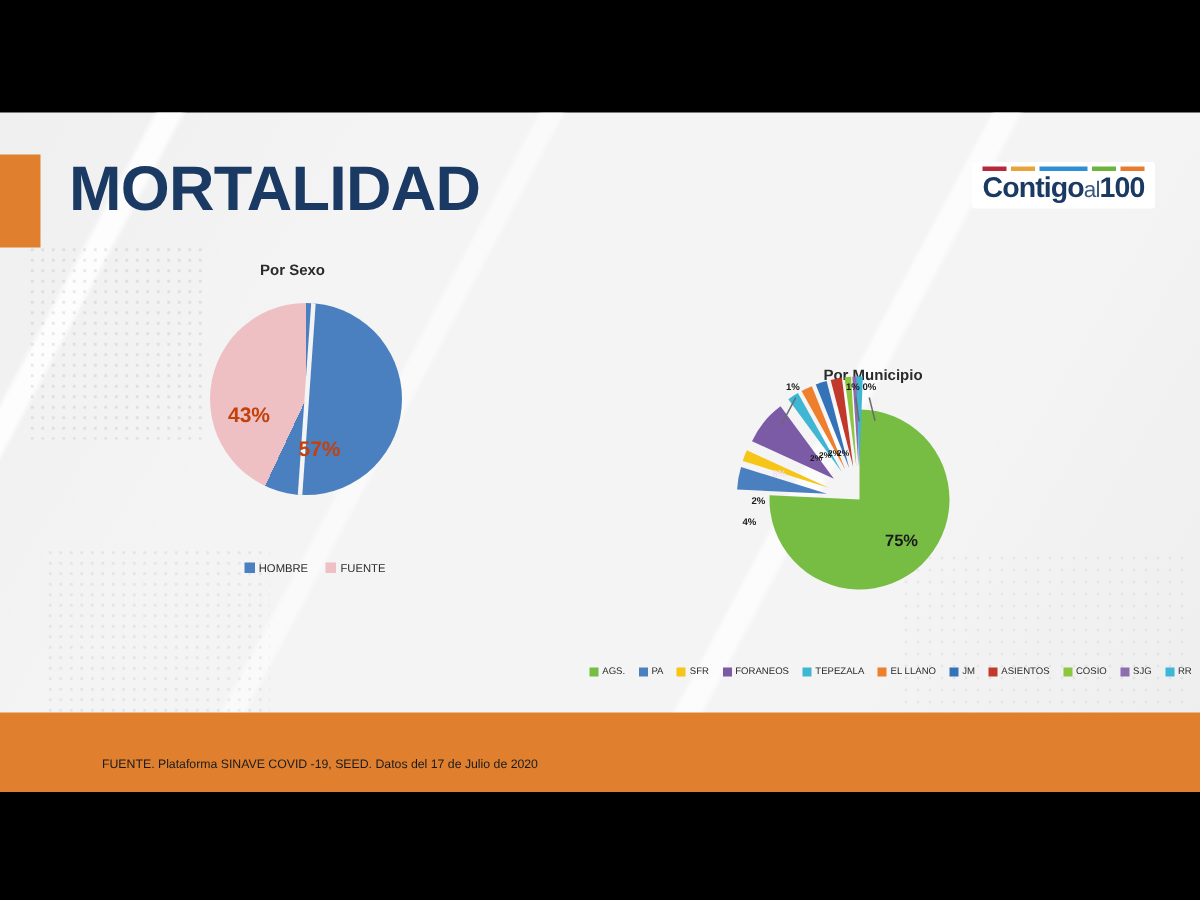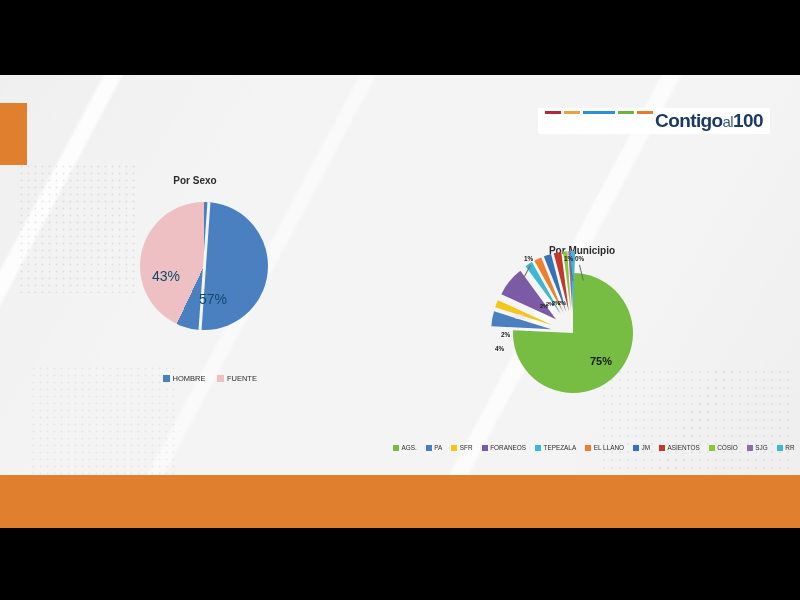--- a/index.html
+++ b/index.html
@@ -77,21 +77,21 @@
     color: #1b3a63;
     font-family: "Liberation Sans", sans-serif;
   }
 
   
   .logo {
     position: absolute; right: 30px; top: 33px;
     background: #ffffff;
     padding: 3px 7px 4px 7px;
     border-radius: 2px;
-    display: flex; flex-direction: row; gap: 2px;
+    display: flex; flex-direction: column; gap: 2px;
   }
   .logo-bars { display: flex; gap: 3px; height: 3px; }
   .logo-bars span { display: block; height: 3px; }
   .logo-text {
     font-size: 19px; font-weight: bold;
     color: #1b3a63; line-height: 1;
     letter-spacing: -0.6px;
     white-space: nowrap;
   }
   .logo-text .lt-al { font-weight: normal; font-size: 15px; color: #3a5a80; }
@@ -102,22 +102,22 @@
     font-size: 10px; font-weight: bold; color: #2b2b2b;
     text-align: center; white-space: nowrap;
   }
 
   .pie {
     position: absolute;
     border-radius: 50%;
   }
   .pie-label {
     position: absolute;
-    font-weight: normal;
-    color: #0c4a6e;
+    font-weight: bold;
+    color: #c2410c;
     white-space: nowrap;
     text-align: center;
   }
 
   
   .legend {
     position: absolute;
     display: flex; flex-wrap: nowrap;
     align-items: center;
     gap: 9px;
@@ -158,20 +158,21 @@
 
   <div class="band-top"></div>
 
   <div id="slide">
     <div class="tex-diag"></div>
     <div class="tex-dots-a"></div>
     <div class="tex-dots-b"></div>
     <div class="tex-dots-c"></div>
 
     <div class="accent-bar"></div>
+    <div class="slide-title">MORTALIDAD</div>
 
     <div class="logo">
       <div class="logo-bars">
         <span style="width:16px;background:#b5293a"></span>
         <span style="width:16px;background:#e8a33d"></span>
         <span style="width:32px;background:#2e8fd4"></span>
         <span style="width:16px;background:#6db33f"></span>
         <span style="width:16px;background:#e87b2e"></span>
       </div>
       <div class="logo-text"><span>Contigo</span><span class="lt-al">al</span><span>100</span></div>
@@ -254,16 +255,17 @@
           <span class="sw" style="background: rgb(142, 108, 176);"></span>
           <span>SJG</span>
         </span>
         <span class="li">
           <span class="sw" style="background: rgb(63, 182, 211);"></span>
           <span>RR</span>
         </span>
       </div>
 
     <div class="footer-band"></div>
+    <div class="footer-text">FUENTE. Plataforma SINAVE COVID -19, SEED. Datos del 17 de Julio de 2020</div>
   </div>
 
   <div class="band-bottom"></div>
 </div>
 
 </body></html>

